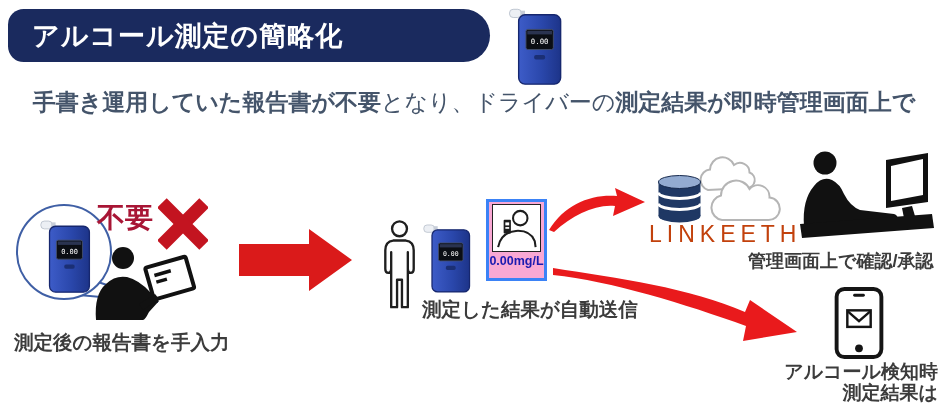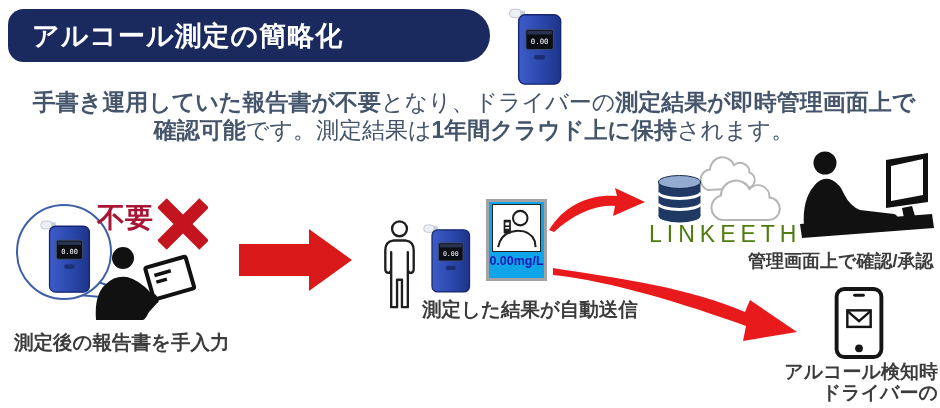--- a/index.html
+++ b/index.html
@@ -27,26 +27,26 @@
   .intro{left:14px;top:88px;width:920px;color:var(--text-slate);font-size:23px;line-height:28px;text-align:center;}
   .intro .line{white-space:nowrap;}
   .intro span{font-weight:400;}
   .intro span.b{font-weight:700;}
 
   
   .caption{color:var(--caption-gray);font-weight:700;font-size:19.5px;white-space:nowrap;}
 
   .invalid-label{left:97px;top:199px;font-size:28px;font-weight:800;color:var(--dark-red);white-space:nowrap;}
 
-  .photo-frame{left:486px;top:199px;width:61px;height:82px;border:3px solid #a3a3a3;background:#0ea5e9;box-sizing:border-box;
+  .photo-frame{left:486px;top:199px;width:61px;height:82px;border:3px solid #3b82f6;background:#f9a8d4;box-sizing:border-box;
     display:flex;flex-direction:column;align-items:center;}
   .photo-inner{margin-top:2px;width:49px;height:48px;border:1.5px solid #222;box-sizing:border-box;background:#fff;}
   .photo-label{font-size:12.5px;font-weight:700;color:var(--photo-blue);margin-top:2px;white-space:nowrap;}
 
-  .brand-text{left:649px;top:221px;font-size:23px;font-weight:500;letter-spacing:5px;color:#4d7c0f;white-space:nowrap;}
+  .brand-text{left:649px;top:221px;font-size:23px;font-weight:500;letter-spacing:5px;color:#c2410c;white-space:nowrap;}
   .caption-cloud{left:748px;top:249px;font-size:18px;}
   .caption-left{left:14px;top:329px;}
   .caption-mid{left:374px;top:296px;margin-left:48px;}
   .caption-mail{left:783px;top:361px;width:155px;text-align:right;font-size:19px;line-height:21px;}
   svg{display:block;}
 </style>
 </head>
 <body>
 
 <div id="canvas">
@@ -70,21 +70,20 @@
     <rect x="13" y="9.5" width="5" height="6" fill="#c7cdd8"></rect>
     <rect x="11" y="14" width="46" height="76" rx="7" fill="url(#devBody)" stroke="#16276e" stroke-width="1.5"></rect>
     <rect x="19" y="30" width="30" height="22" rx="2" fill="#0b0e14" stroke="#45506b"></rect>
     <rect x="20.5" y="31.5" width="27" height="4" fill="#2a3350"></rect>
     <text x="34" y="46" font-size="8" fill="#fff" text-anchor="middle" font-family="'DejaVu Sans Mono',monospace">0.00</text>
     <rect x="28" y="58" width="12" height="5" rx="2" fill="#1b2f74"></rect>
   </svg>
 
   <div class="abs intro">
     <div class="line"><span class="b">手書き運用していた報告書が不要</span><span>となり、ドライバーの</span><span class="b">測定結果が即時管理画面上で</span></div>
-    <div class="line"><span class="b">確認可能</span><span>です。測定結果は</span><span class="b">1年間クラウド上に保持</span><span>されます。</span></div>
   </div>
 
   <svg class="abs" style="left:12px;top:202px" width="150" height="105" viewBox="0 0 150 105">
     <path d="M80,78 L146,100 L66,93 Z" fill="#fff" stroke="#3f5fa5" stroke-width="2"></path>
     <circle cx="52" cy="50" r="47" fill="#fff" stroke="#3f5fa5" stroke-width="2"></circle>
   </svg>
   <svg class="abs" style="left:40px;top:214px" width="52" height="80" viewBox="0 0 60 92">
     <rect x="1" y="8" width="13" height="9" rx="4" fill="#eceff4" stroke="#b9c0cc"></rect>
     <rect x="13" y="9.5" width="5" height="6" fill="#c7cdd8"></rect>
     <rect x="11" y="14" width="46" height="76" rx="7" fill="url(#devBody)" stroke="#16276e" stroke-width="1.5"></rect>
@@ -187,16 +186,16 @@
     <rect x="19" y="7" width="12" height="3" rx="1.5" fill="#151515"></rect>
     <g>
       <rect x="13" y="24" width="24" height="17" fill="#fff" stroke="#151515" stroke-width="2.5"></rect>
       <path d="M13.5,25 L25,35 L36.5,25" fill="none" stroke="#151515" stroke-width="2.5"></path>
     </g>
     <circle cx="25" cy="63" r="4" fill="#151515"></circle>
   </svg>
 
   <div class="abs caption caption-mail">
     <div>アルコール検知時</div>
-    <div>ドライバーの</div>
+    <div>測定結果は</div>
   </div>
 
 </div>
 
 </body></html>

